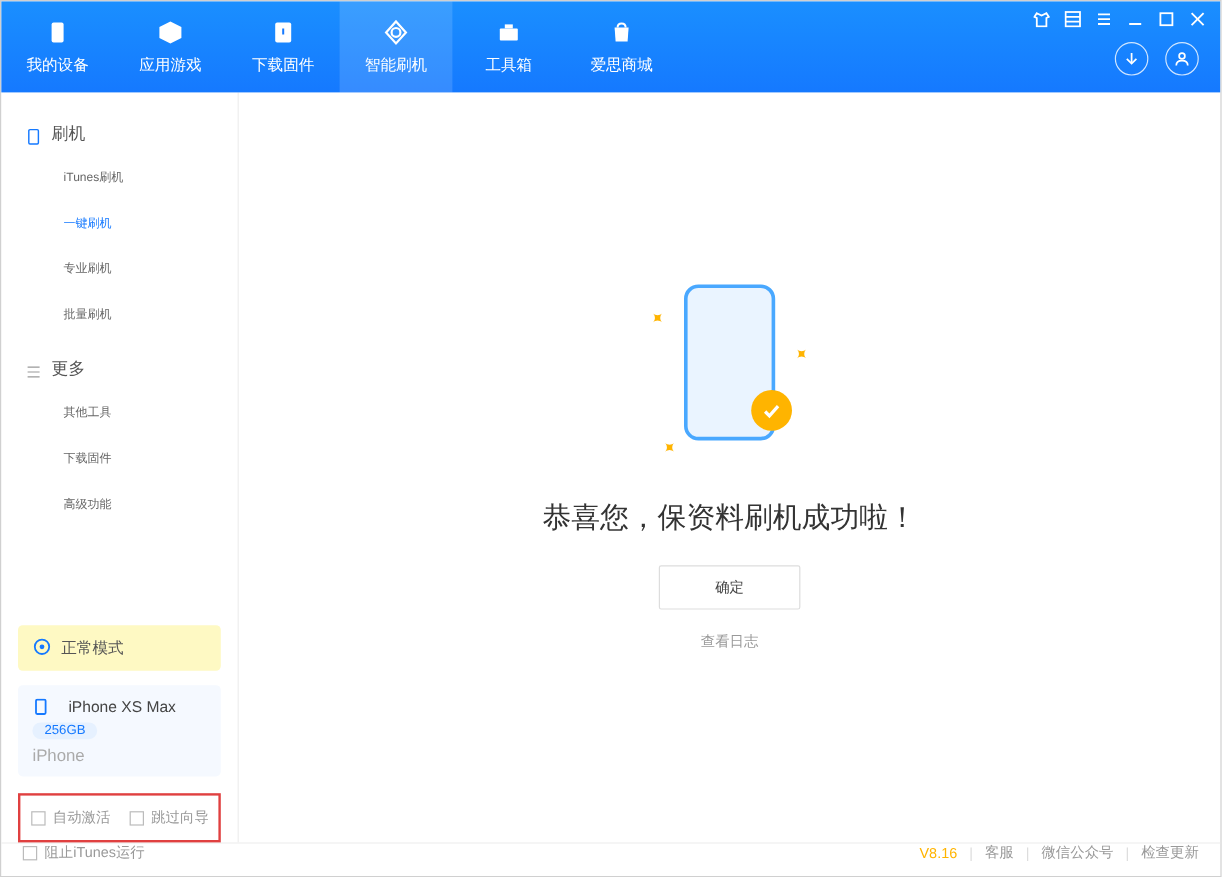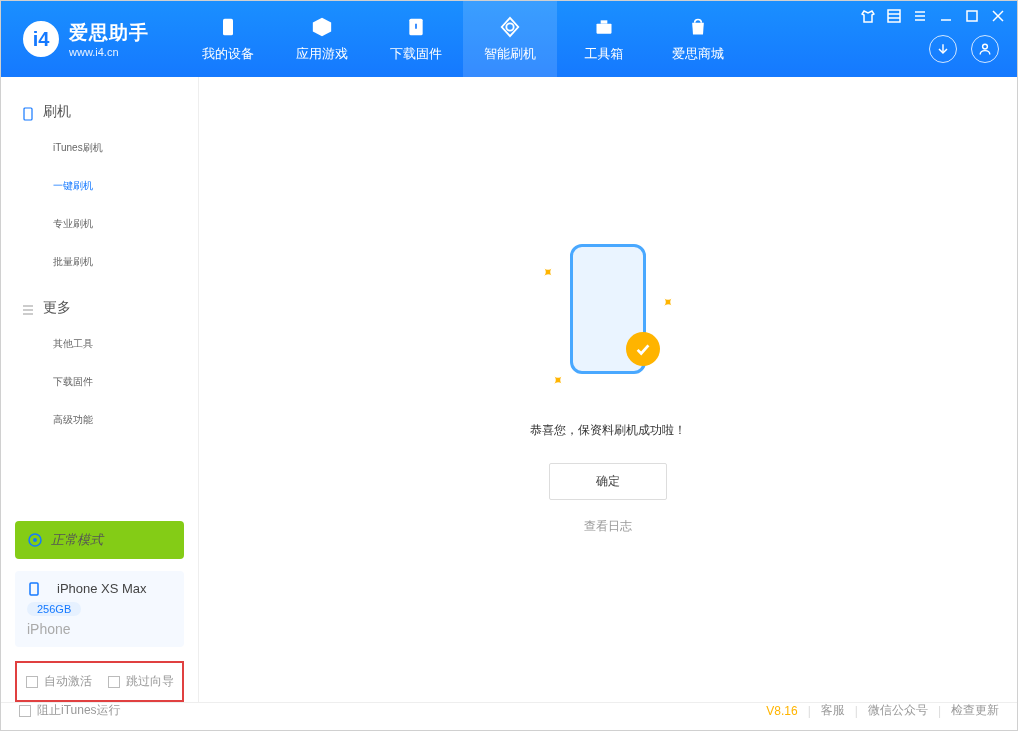--- a/index.html
+++ b/index.html
@@ -27,64 +27,57 @@
 .header-right-icons svg { stroke: #fff; fill: none; stroke-width: 1.8; }
 
 
 .body { display: flex; height: calc(731px - 76px - 30px); }
 .sidebar { width: 198px; border-right: 1px solid #eee; display: flex; flex-direction: column; padding-top: 18px; }
 .side-section-title { display: flex; align-items: flex-end; gap: 8px; padding: 8px 20px; color: #555; font-size: 14px; font-weight: 500; }
 .side-section-title svg { width: 14px; height: 14px; }
 .side-item { padding: 12px 0 12px 52px; color: #666; font-size: 10px; cursor: pointer; }
 .side-item.active { color: #1579ff; }
 
-.device-status-box { margin: auto 14px 12px 14px; background: #84cc16; border-radius: 4px; padding: 10px 12px; display:flex; align-items:center; gap:8px; font-size:13px; color:#555;font-style:italic; }
+.device-status-box { margin: auto 14px 12px 14px; background: #fef9c3; border-radius: 4px; padding: 10px 12px; display:flex; align-items:flex-start; gap:8px; font-size:13px; color:#555; }
 .device-info-box { margin: 0 14px 0 14px; background: #f5f9ff; border-radius: 4px; padding: 10px 12px; }
 .device-name-row { display:flex; align-items:center; gap:16px; font-size:13px; color:#444; font-weight:500; }
 .storage-pill { display:inline-block; background:#e6f1ff; color:#1579ff; border-radius:10px; padding:1px 10px; font-size:11px; margin-top:6px; }
 .device-type { font-size:14px; color:#aaa; margin-top:4px; }
 
 .checkbox-row { margin: 14px 14px 0 14px; border: 2px solid #e04040; padding: 10px 8px; display:flex; gap:16px; align-items:center;justify-content:flex-end; }
 .chk { display:flex; align-items:center; gap:6px; font-size:12px; color:#999; cursor:pointer; }
 .chk-box { width:12px; height:12px; border:1px solid #bbb; }
 
 
 .main { flex:1; position:relative; display:flex; align-items:center; justify-content:center; flex-direction:column; }
 .phone-illust { position:relative; width:120px; height:150px; margin-bottom: 28px; }
 .phone-frame { position:absolute; left:22px; top:0; width:76px; height:130px; border:3px solid #49a8ff; border-radius:12px; background:#eaf4ff; }
 .check-badge { position:absolute; right:8px; bottom:28px; width:34px; height:34px; background:#ffb400; border-radius:50%; display:flex; align-items:center; justify-content:center; }
 .check-badge svg { stroke:#fff; stroke-width:3; fill:none; }
 .sparkle { position:absolute; color:#ffb400; font-size:14px; }
 .sparkle.s1 { left:-6px; top:20px; transform:rotate(45deg); }
 .sparkle.s2 { right:-6px; top:50px; transform:rotate(45deg); }
 .sparkle.s3 { left:4px; bottom:6px; transform:rotate(45deg); }
 
-.success-text { font-size:12px; color:#333; margin-bottom:24px; }
+.success-text { font-size:24px; color:#333; margin-bottom:24px; }
 .ok-button { border:1px solid #ddd; background:#fff; padding:9px 46px; font-size:12px; color:#444; cursor:pointer; border-radius:2px; margin-bottom:18px; }
 .view-log { font-size:12px; color:#999; cursor:pointer; }
 
 
 .footer { height:16px; border-top:1px solid #eee; display:flex; align-items:center; padding:0 18px; font-size:12px; color:#999; }
 .footer .chk { color:#999; }
 .footer-right { margin-left:auto; display:flex; align-items:center; gap:10px; }
 .footer-right .sep { color:#ddd; }
 .footer-link { color:#999; cursor:pointer; }
 .version { color:#ffb400; }
 </style>
 </head>
 <body>
 
 <div class="header">
-  <div class="logo-block">
-    <div class="logo-circle">i4</div>
-    <div class="logo-text">
-      <div class="brand">爱思助手</div>
-      <div class="site">www.i4.cn</div>
-    </div>
-  </div>
   <div class="nav-tabs">
     <div class="nav-tab">
       <div class="nav-icon">
           <svg viewBox="0 0 24 24" width="20" height="22">
             <rect x="6" y="2" width="12" height="20" rx="2"></rect>
           </svg>
         </div>
       <span>我的设备</span>
     </div>
     <div class="nav-tab">

